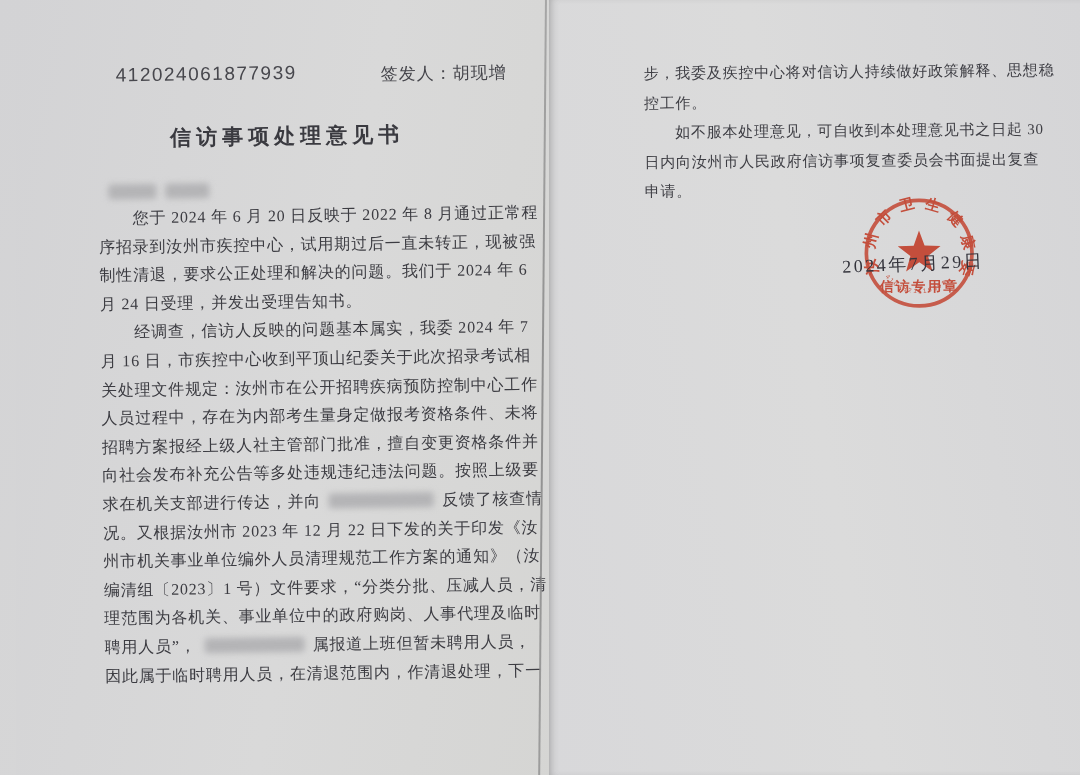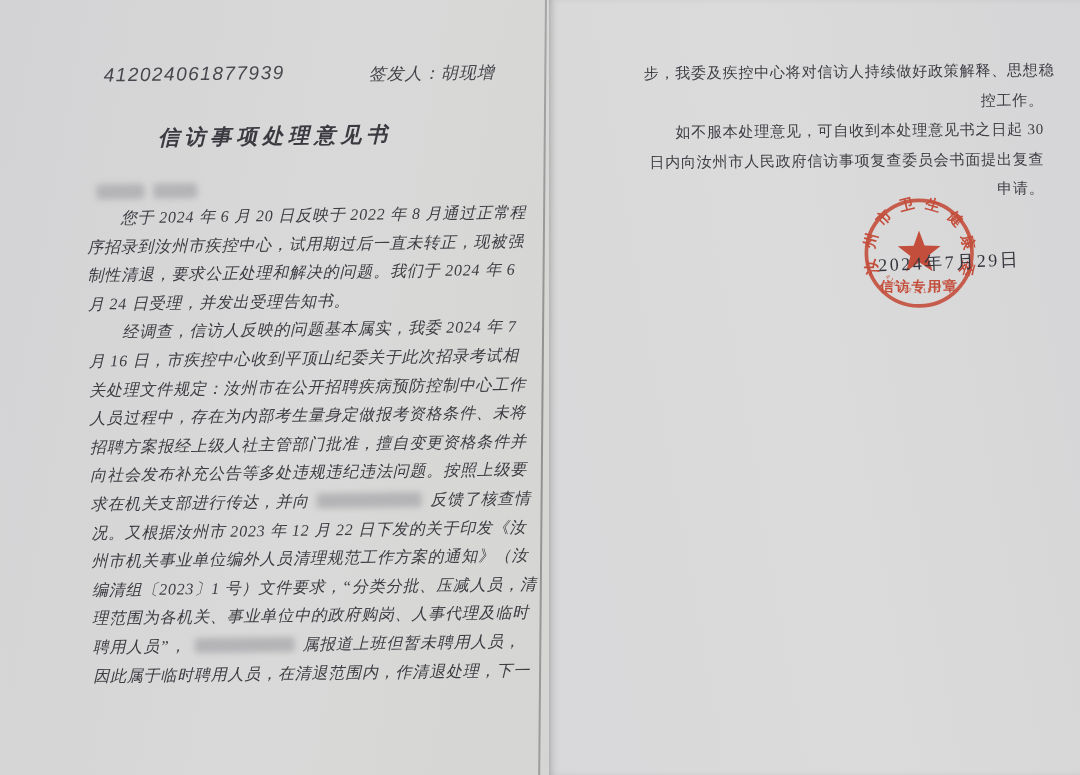--- a/index.html
+++ b/index.html
@@ -8,29 +8,27 @@
     background:#c9c9cb;
     font-family:"Liberation Serif","DejaVu Serif",serif;
   }
   .photo{
     position:relative;width:1080px;height:775px;overflow:hidden;
     background:linear-gradient(115deg,#d3d3d5 0%,#d8d8d8 45%,#d4d4d4 100%);
   }
   
   .page{position:absolute;top:0;height:775px;}
   .page-left{
-    left:4px;width:547px;
+    left:16px;width:547px;
     background:linear-gradient(100deg,#d3d3d5 0%,#d9d9d9 55%,#d5d5d3 100%);
-    font-style:italic;
   }
   .page-right{
     left:549px;width:531px;
     background:linear-gradient(80deg,#d8d8da 0%,#dbdbdb 50%,#d5d5d7 100%);
     box-shadow:inset 6px 0 10px -6px rgba(60,60,60,.45);
-    text-align:right;
   }
   .seam{
     position:absolute;left:545px;top:-5px;width:2px;height:790px;
     background:linear-gradient(#9a9a9a,#7e7e7e,#8f8f8f);
     transform:rotate(0.5deg);transform-origin:top center;opacity:.8;
   }
   .tilt-left{position:absolute;inset:0;transform:rotate(-0.8deg);transform-origin:50% 40%;}
   .tilt-right{position:absolute;inset:0;transform:rotate(-0.5deg);transform-origin:50% 30%;}
   .doc-number{
     position:absolute;left:103px;top:62px;

